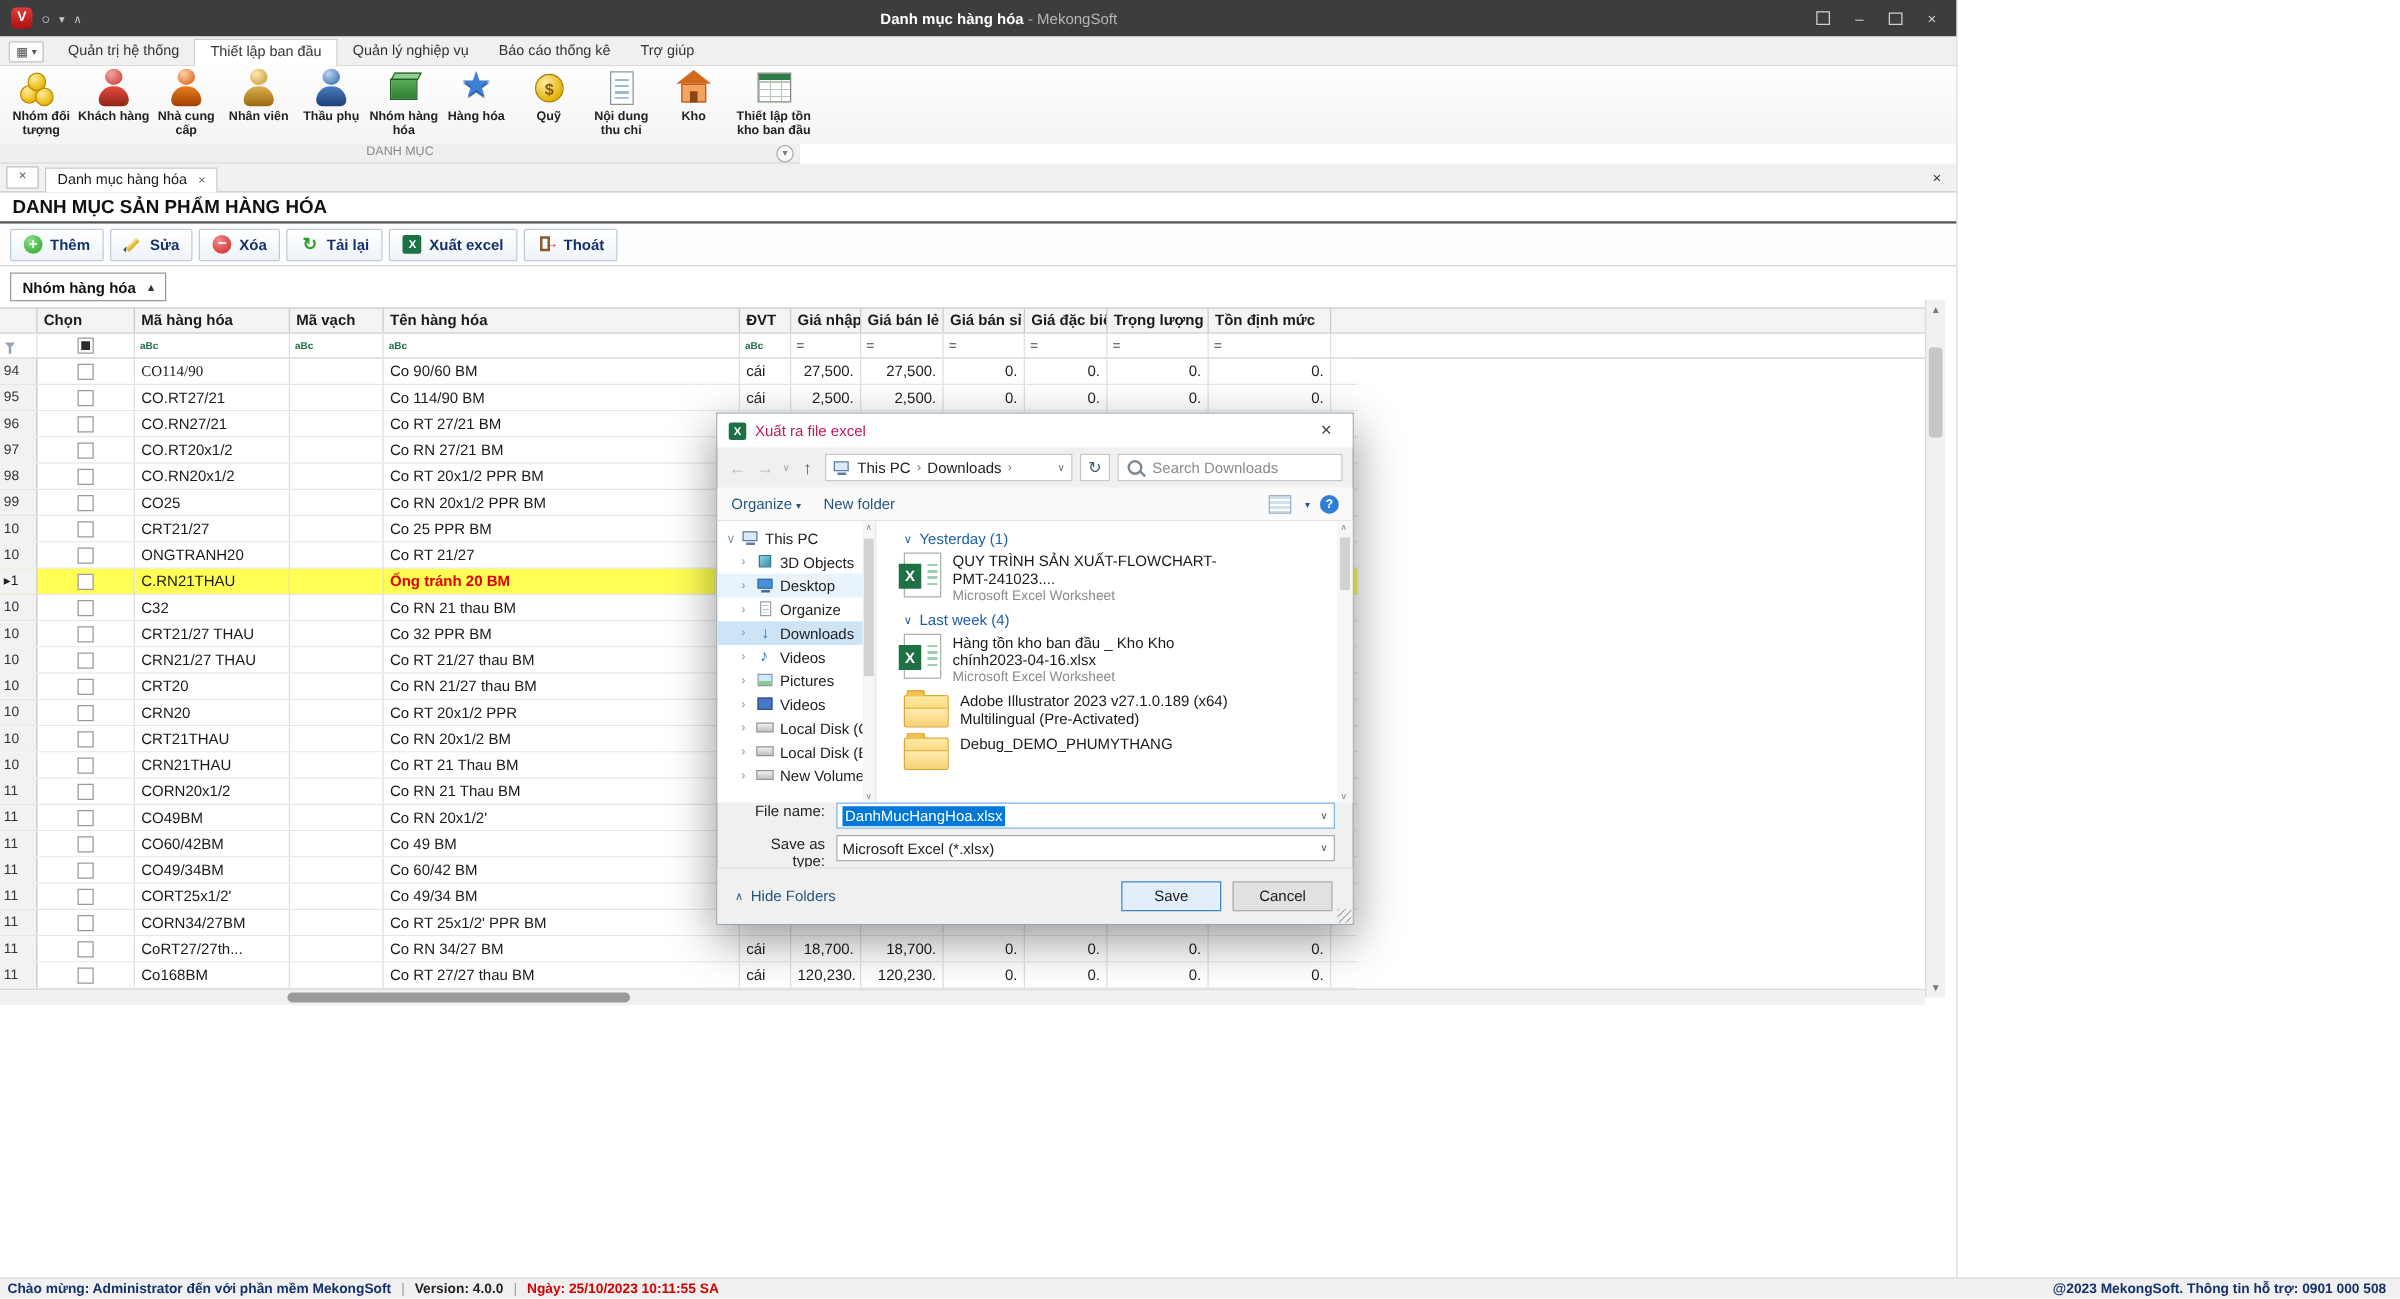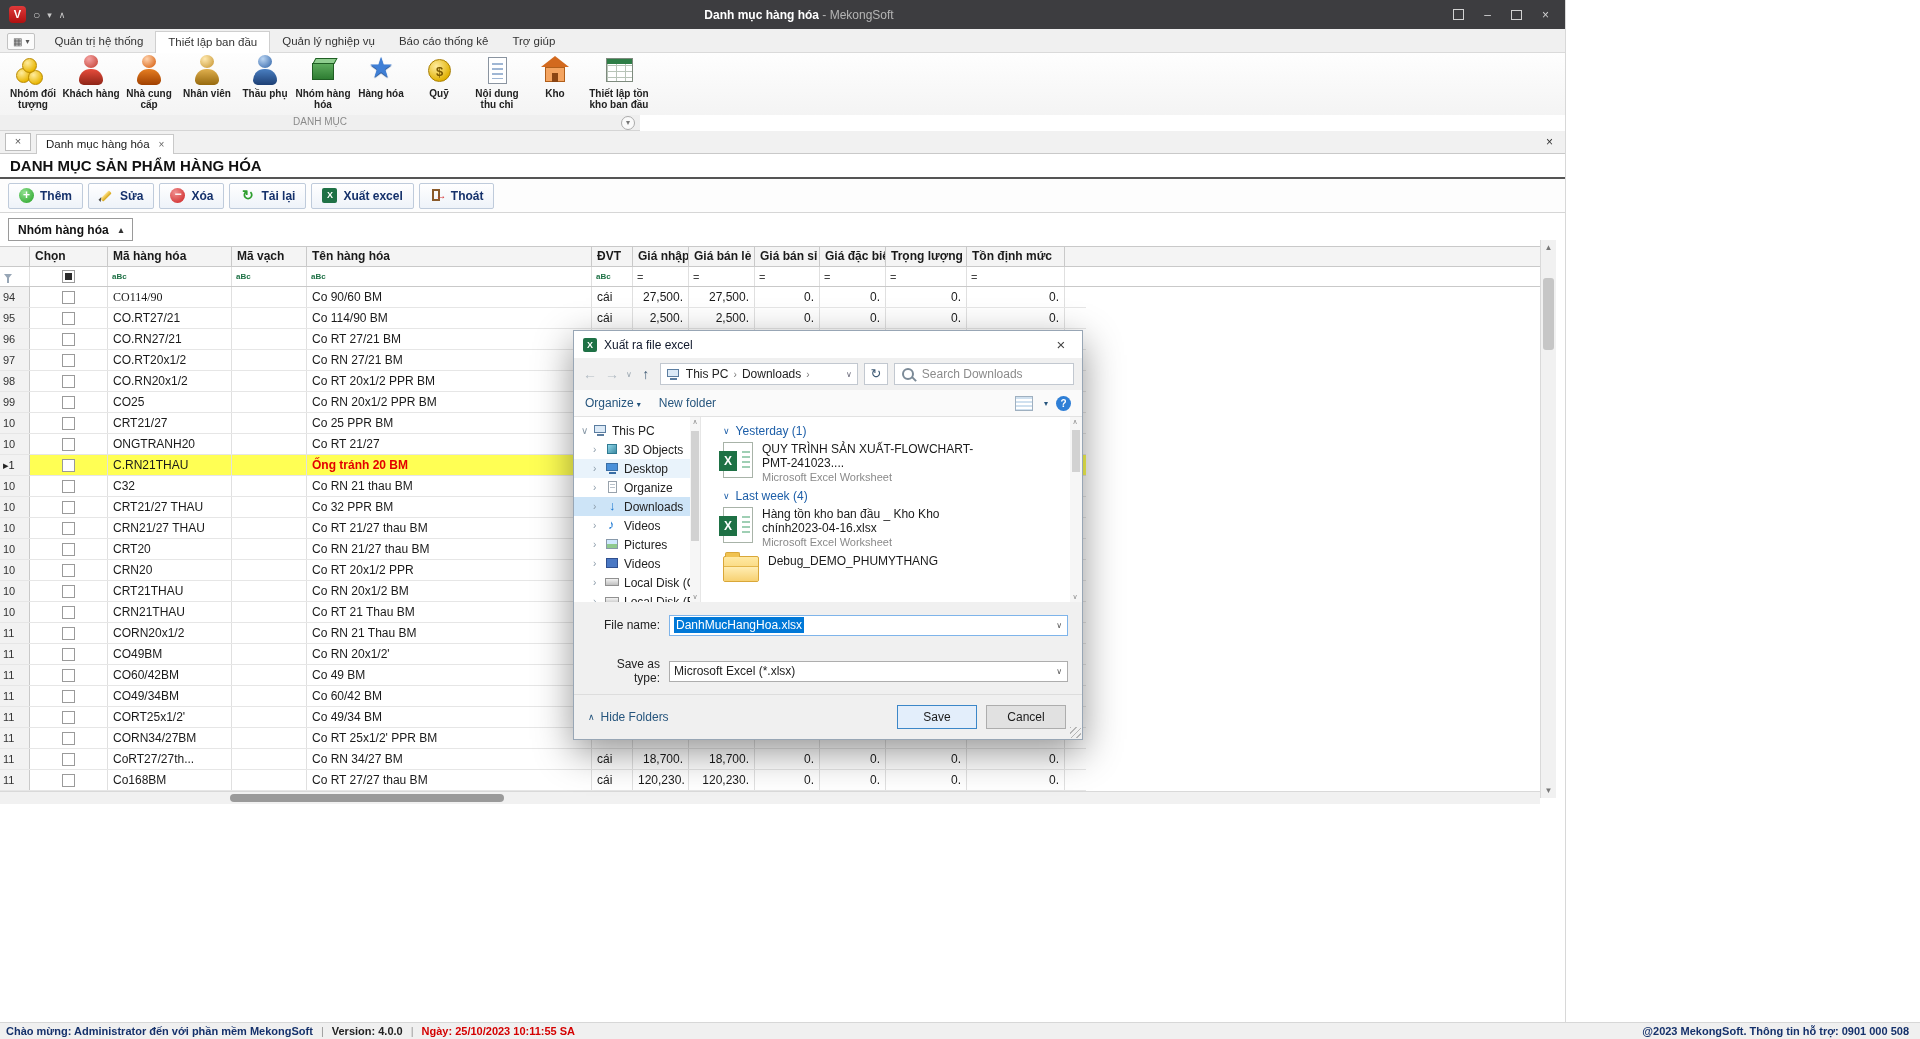--- a/index.html
+++ b/index.html
@@ -139,21 +139,21 @@
   .statusbar .ver{color:#222}
   .statusbar .date{color:#d40000}
   .statusbar .right{margin-left:auto;padding-right:5px;color:#15316b}
 
   
   .dialog{position:absolute;left:573px;top:330px;width:510px;height:410px;background:#f0f0f0;border:1px solid #98a6b5;
     box-shadow:0 12px 36px rgba(0,0,0,.42);display:flex;flex-direction:column;box-sizing:border-box;z-index:50}
   .dtitle{height:27px;background:#fff;display:flex;align-items:center;gap:7px;padding-left:9px;flex:none}
   .xs-excel{width:14px;height:14px;background:#1e7145;border-radius:2px;color:#fff;font-size:9px;font-weight:bold;
     text-align:center;line-height:14px}
-  .dtitle-text{font-size:12px;color:#0f172a}
+  .dtitle-text{font-size:12px;color:#be185d}
   .dclose{margin-left:auto;width:42px;text-align:center;font-size:15px;color:#444;line-height:27px}
   .dnav{height:32px;display:flex;align-items:center;gap:6px;padding:0 8px;flex:none}
   .navbtn{font-size:14px;color:#b3bcc4;width:16px;text-align:center}
   .navbtn.en{color:#3e5a74}
   .nav-chev{font-size:8px;color:#9aa6b0}
   .addr{flex:0 0 198px;height:22px;background:#fff;border:1px solid #c2c8d0;display:flex;align-items:center;gap:5px;
     padding:0 5px;box-sizing:border-box}
   .crumb{color:#222;font-size:12px}
   .crumb-sep{color:#777;font-size:10px}
   .addr-chev{margin-left:auto;font-size:8px;color:#667}
@@ -215,21 +215,21 @@
     border:1px solid #d9a738;border-radius:2px;flex:none;margin-top:2px;box-sizing:border-box}
   .folder-icon::before{content:'';position:absolute;left:1px;top:-5px;width:13px;height:4px;background:#f0c250;
     border:1px solid #d9a738;border-bottom:none;border-radius:2px 2px 0 0}
   .folder-icon::after{content:'';position:absolute;left:0;bottom:0;right:0;height:14px;
     background:linear-gradient(#ffedb3,#f7d172);border-top:1px solid #e3b64a}
   .ftext{min-width:0}
   .fname{font-size:12px;color:#1a1a1a;line-height:14px;max-width:232px}
   .fsub{font-size:11px;color:#8a8a8a;margin-top:1px}
   .filescroll{position:absolute;right:0;top:0;width:12px;height:100%;background:#f6f6f6}
   .fsthumb{position:absolute;left:2px;top:13px;width:8px;height:42px;background:#d2d2d2}
-  .dfield{height:26px;display:flex;align-items:center;gap:9px;padding:10px 14px;flex:none}
+  .dfield{height:26px;display:flex;gap:9px;padding:0 14px;flex:none}
   .dlabel{width:72px;text-align:right;font-size:12px;color:#222;flex:none}
   .combo{flex:1;height:21px;border:1px solid #7eb4ea;background:#fff;display:flex;align-items:center;
     padding-left:4px;position:relative;box-sizing:border-box}
   .combo.gray{border:1px solid #adadad}
   .selhl{background:#0078d7;color:#fff;font-size:12px;padding:1px 2px}
   .combo-text{font-size:12px;color:#222}
   .cchev{position:absolute;right:5px;font-size:8px;color:#555}
   .dfoot{height:44px;background:#f0f0f0;border-top:1px solid #ddd;display:flex;align-items:center;padding:0 14px;
     gap:10px;flex:none;position:relative}
   .hidefolders{color:#26557d;display:flex;align-items:center;gap:6px;font-size:12px}
@@ -984,20 +984,26 @@
           <div class="fitem">
             <div class="excel-icon"></div>
             <div class="ftext">
               <div class="fname">Hàng tồn kho ban đầu _ Kho Kho chính2023-04-16.xlsx</div>
               <div class="fsub">Microsoft Excel Worksheet</div>
             </div>
           </div>
           <div class="fitem">
             <div class="folder-icon"></div>
             <div class="ftext">
+              <div class="fname">Adobe Illustrator 2023 v27.1.0.189 (x64) Multilingual (Pre-Activated)</div>
+            </div>
+          </div>
+          <div class="fitem">
+            <div class="folder-icon"></div>
+            <div class="ftext">
               <div class="fname">Debug_DEMO_PHUMYTHANG</div>
             </div>
           </div>
         </div>
       <div class="filescroll">
         <span class="tsarrow top">∧</span>
         <div class="fsthumb"></div>
         <span class="tsarrow bot">∨</span>
       </div>
     </div>

